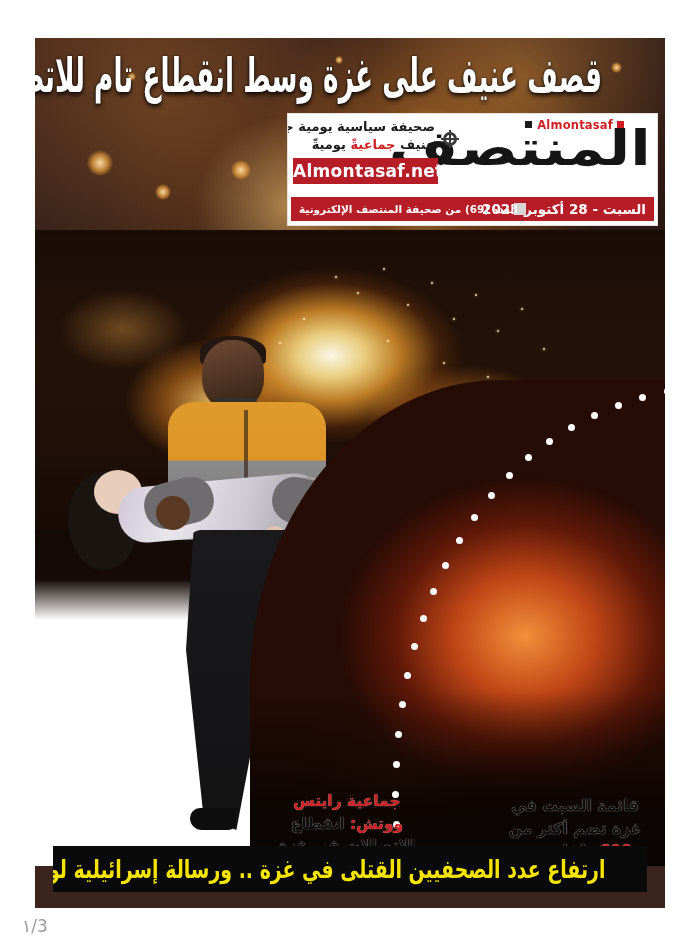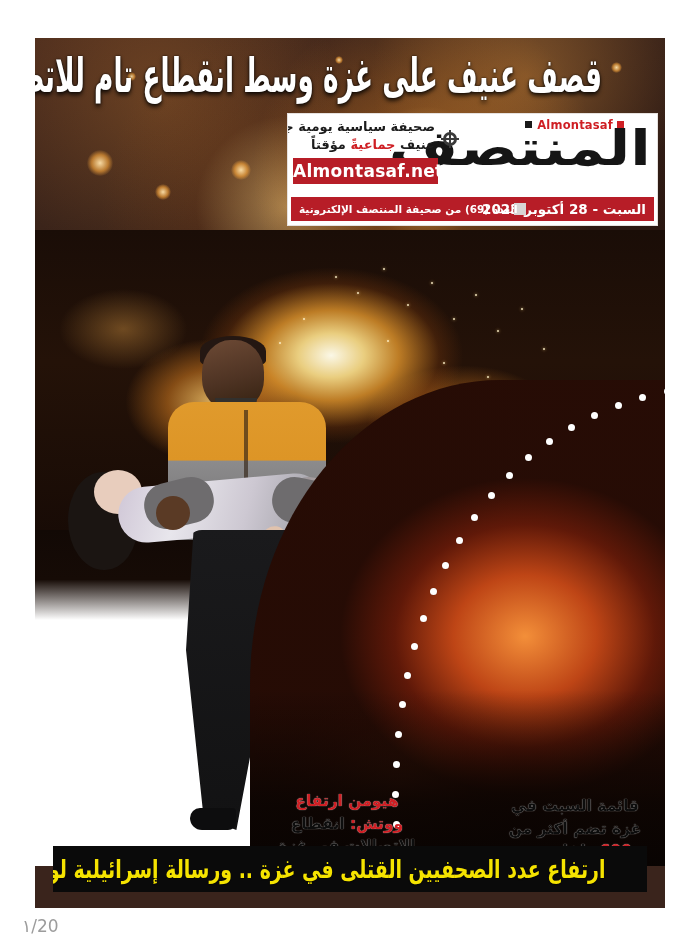--- a/index.html
+++ b/index.html
@@ -582,21 +582,21 @@
           <span class="arabic">المنتصف</span>
         </div>
 
         <span class="mast-gear"></span>
 
         <div class="mast-tag">
           <div class="l1">صحيفة سياسية يومية جامعة</div>
           <div class="l2">
             <span>عنيف</span>
             <span class="hl">جماعيةً</span>
-            <span>مؤقتاً</span>
+            <span>يوميةً</span>
           </div>
         </div>
 
         <div class="mast-url">Almontasaf.net</div>
       </div>
 
       <div class="mast-date">
         <span class="d-right">السبت - 28 أكتوبر 2023</span>
         <span class="d-sq"></span>
         <span class="d-left">العدد (69)  من صحيفة المنتصف الإلكترونية</span>
@@ -702,29 +702,29 @@
         <p class="blurb">
           <span>قائمة السبت في غزة تضم أكثر من</span>
           <span class="num">600</span>
           <span>طفل دون سن الرابعة</span>
         </p>
 
       </div>
 
       <div class="col-mid">
         <p class="blurb">
-          <span class="lead">هيومن ارتفاع ووتش:</span>
+          <span class="lead">جماعية رايتس ووتش:</span>
           <span>انقطاع الاتصالات في غزة يهدد بإخفاء فظائع جماعية</span>
         </p>
 
       </div>
 
     </div>
 
     <div class="ticker">
       <div class="ticker-text">ارتفاع عدد الصحفيين القتلى في غزة ..  ورسالة إسرائيلية لوكالات أنباء</div>
     </div>
 
   </div>
 
-  <div class="page-num">20/١</div>
+  <div class="page-num">3/١</div>
 
 </div>
 
 </body></html>

